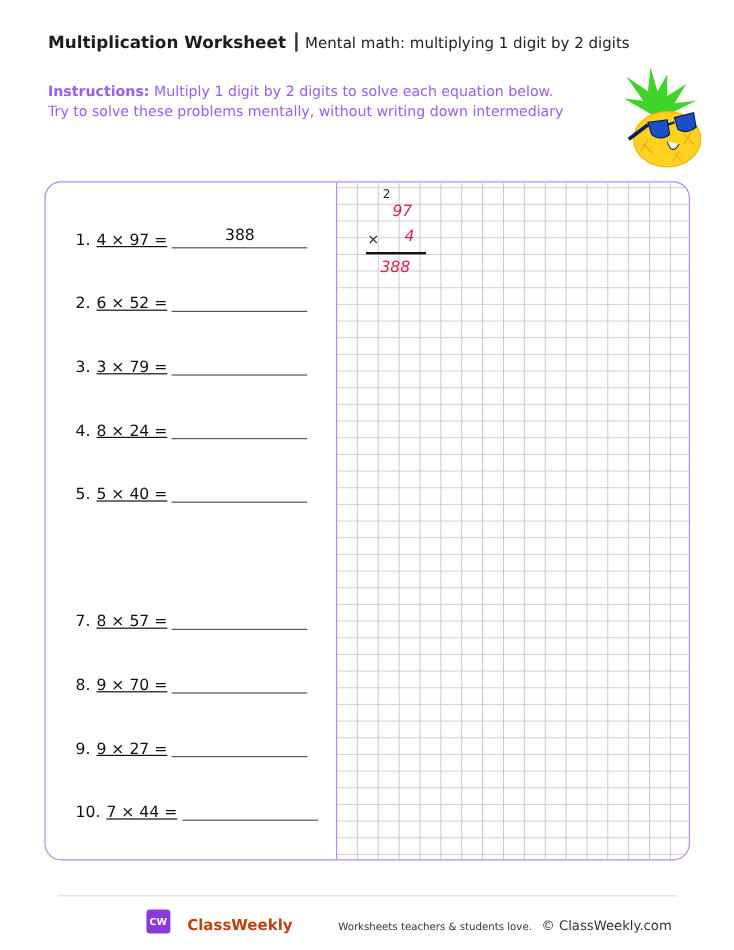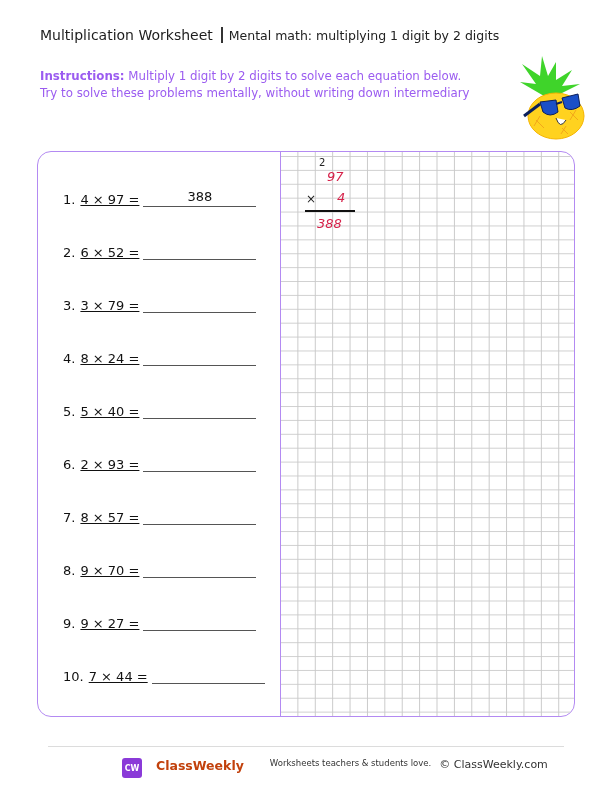--- a/index.html
+++ b/index.html
@@ -1,18 +1,18 @@
 <!DOCTYPE html>
 <html><head>
 <meta charset="utf-8">
 <style>
   html, body { margin:0; padding:0; background:#ffffff; }
   body { width:612px; height:792px; position:relative; overflow:hidden; font-family:"DejaVu Sans", sans-serif; color:#222; }
   .header { position:absolute; left:40px; top:27px; font-size:14px; white-space:nowrap; }
-  .header .title { font-weight:normal; color:#1d1d1d;margin-top:12px; }
+  .header .title { font-weight:bold; color:#1d1d1d;margin-top:12px; }
   .header .sep { display:inline-block; width:2px; height:16px; background:#333; margin:0 6px 0 8px; vertical-align:-3px; }
   .header .subtitle { color:#222; font-size:12.5px; }
   .instructions { position:absolute; left:40px; top:68px; width:440px; font-size:11.8px; line-height:17px; color:#9b5cf0; }
   .instructions b { font-weight:bold;margin-top:14px; }
   .mascot { position:absolute; left:506px; top:54px; width:82px; height:86px; }
   .box { position:absolute; left:37px; top:151px; width:538px; height:566px; border:1.5px solid #b38af2; border-radius:14px; overflow:hidden; box-sizing:border-box; }
   .grid { position:absolute; left:242px; top:0; right:0; bottom:0; border-left:1.5px solid #b38af2;
     background-image:
       linear-gradient(to right, #c9c9c9 1px, transparent 1px),
       linear-gradient(to bottom, #d0d0d0 1px, transparent 1px);
@@ -20,24 +20,24 @@
     background-position:-1px 4px;
   }
   .prob { position:absolute; left:25px; font-size:13px; color:#111; white-space:nowrap; }
   .prob .num { display:inline-block; }
   .prob .eq { margin-left:5px;text-decoration:underline; }
   .prob .line { display:inline-block; width:113px; border-bottom:1.5px solid #555; height:16px; margin-left:4px; vertical-align:-3px; text-align:center; position:relative; }
   .prob .line span { position:absolute; left:0; right:0; top:-1px; text-align:center; }
   .work { position:absolute; font-size:13px; }
   .red { color:#d6224a;font-style:italic; }
   .footer-line { position:absolute; left:48px; right:48px; top:746px; height:1px; background:#dcdcdc; }
-  .footer { position:absolute; left:122px; top:758px; display:flex; align-items:flex-start; }
+  .footer { position:absolute; left:122px; top:758px; display:flex; align-items:flex-end; }
   .logo-badge { width:20px; height:20px; background:#8a3ad8; border-radius:3px; color:#fff; font-weight:bold; font-size:8px; display:flex; align-items:center; justify-content:center; }
   .logo-text { color:#c2410c; font-weight:bold; font-size:12.5px; margin-left:14px; }
-  .tagline { font-size:8.5px; color:#333; margin-left:26px; }
+  .tagline { font-size:8.5px; color:#333; margin-left:38px; }
   .copyright { font-size:11px; color:#333; margin-left:8px; }
 </style>
 </head>
 <body>
 
 <div class="header">
   <span class="title">Multiplication Worksheet</span><span class="sep"></span><span class="subtitle">Mental math: multiplying 1 digit by 2 digits</span>
 </div>
 
 <div class="instructions">
@@ -63,21 +63,20 @@
 </svg>
 
 <div class="box">
   <div class="grid"></div>
 
   <div class="prob" style="top:38px"><span class="num">1.</span><span class="eq">4 × 97 =</span><span class="line"><span>388</span></span></div>
   <div class="prob" style="top:91px"><span class="num">2.</span><span class="eq">6 × 52 =</span><span class="line"><span></span></span></div>
   <div class="prob" style="top:144px"><span class="num">3.</span><span class="eq">3 × 79 =</span><span class="line"><span></span></span></div>
   <div class="prob" style="top:197px"><span class="num">4.</span><span class="eq">8 × 24 =</span><span class="line"><span></span></span></div>
   <div class="prob" style="top:250px"><span class="num">5.</span><span class="eq">5 × 40 =</span><span class="line"><span></span></span></div>
-  <div class="prob" style="top:303px"><span class="num">6.</span><span class="eq">2 × 93 =</span><span class="line"><span></span></span></div>
   <div class="prob" style="top:356px"><span class="num">7.</span><span class="eq">8 × 57 =</span><span class="line"><span></span></span></div>
   <div class="prob" style="top:409px"><span class="num">8.</span><span class="eq">9 × 70 =</span><span class="line"><span></span></span></div>
   <div class="prob" style="top:462px"><span class="num">9.</span><span class="eq">9 × 27 =</span><span class="line"><span></span></span></div>
   <div class="prob" style="top:515px"><span class="num">10.</span><span class="eq">7 × 44 =</span><span class="line"><span></span></span></div>
 
   <div class="work" style="left:281px; top:5px; font-size:10px;">2</div>
   <div class="work red" style="left:289px; top:17px;">97</div>
   <div class="work" style="left:268px; top:40px; font-size:12px;">×</div>
   <div class="work red" style="left:299px; top:38px;">4</div>
   <div style="position:absolute; left:267px; top:58px; width:50px; height:1.5px; background:#111;"></div>

